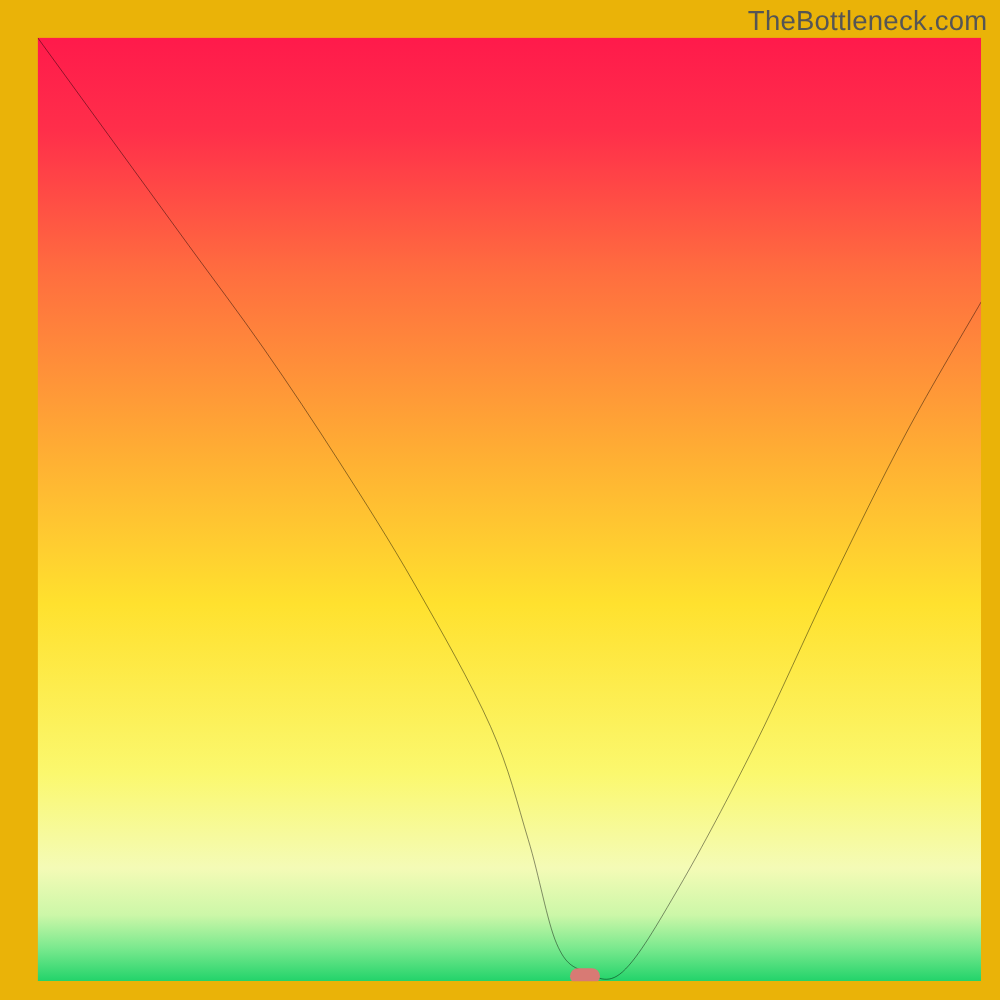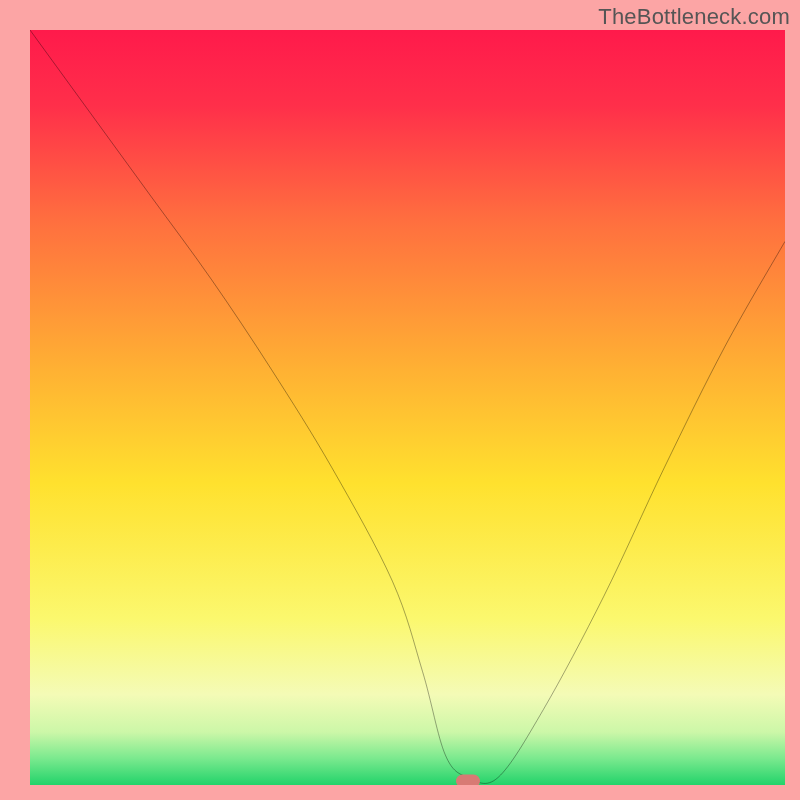--- a/index.html
+++ b/index.html
@@ -8,21 +8,21 @@
     width: 800px;
     height: 800px;
     background: #000;
     overflow: hidden;
     font-family: Arial, Helvetica, sans-serif;
   }
   .frame {
     position: relative;
     width: 800px;
     height: 800px;
-    background: #fca5a5;
+    background: #eab308;
   }
   .watermark {
     position: absolute;
     top: 4px;
     right: 10px;
     color: #555;
     font-size: 22px;
     letter-spacing: 0.2px;
     font-weight: 500;
     z-index: 4;

